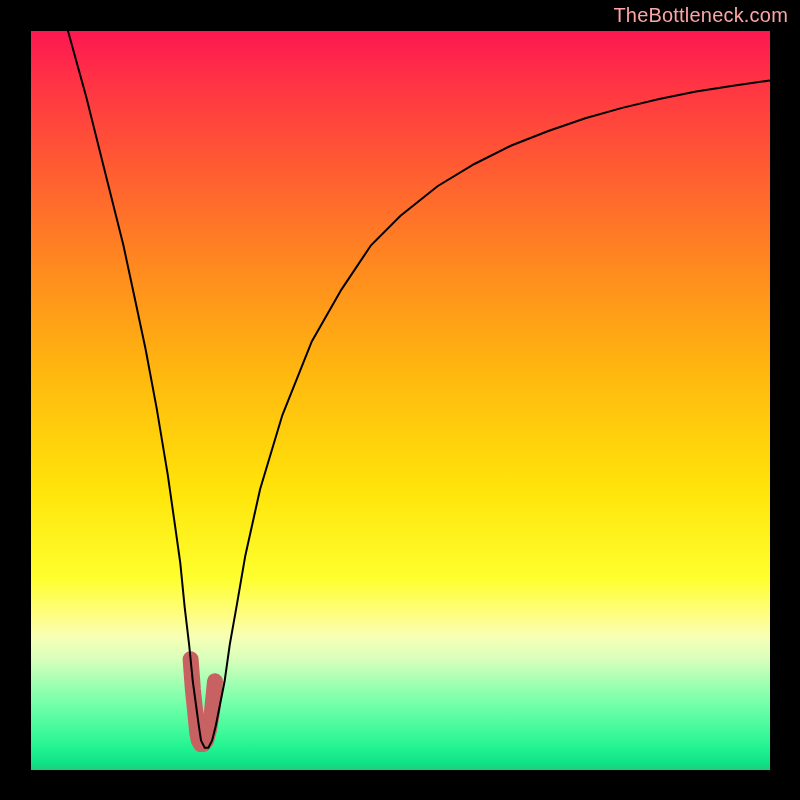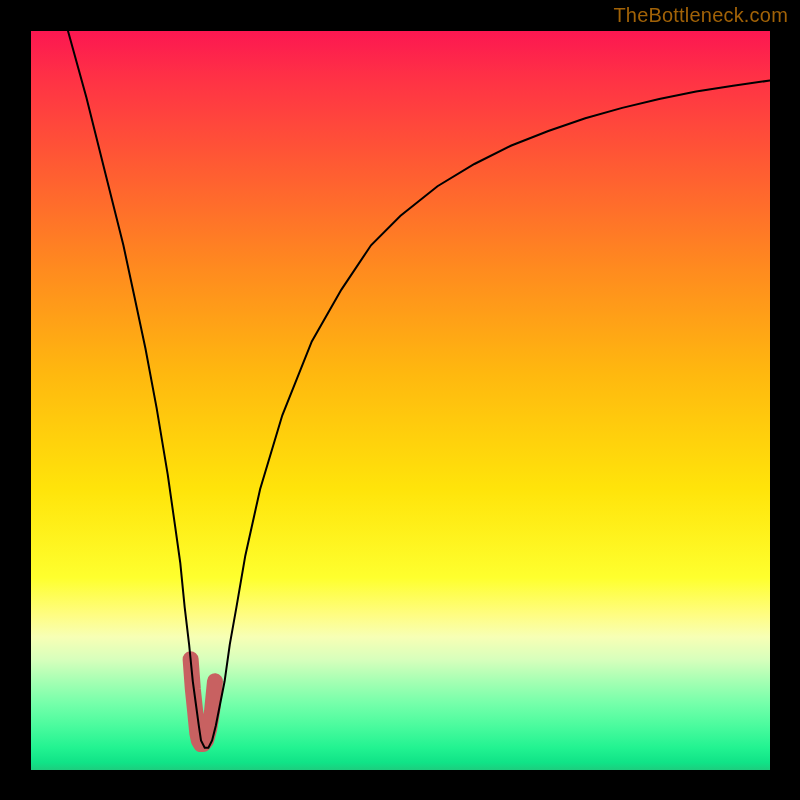--- a/index.html
+++ b/index.html
@@ -41,21 +41,21 @@
   );
 }
 .curve {
   position: absolute;
   inset: 0;
 }
 .watermark {
   position: absolute;
   top: 4px;
   right: 12px;
-  color: #a16207;
+  color: #fca5a5;
   font-size: 20px;
   font-weight: 500;
   letter-spacing: 0.2px;
 }
 </style>
 </head>
 <body>
 
 <div class="plot-area">
   <div class="gradient-bg"></div>

